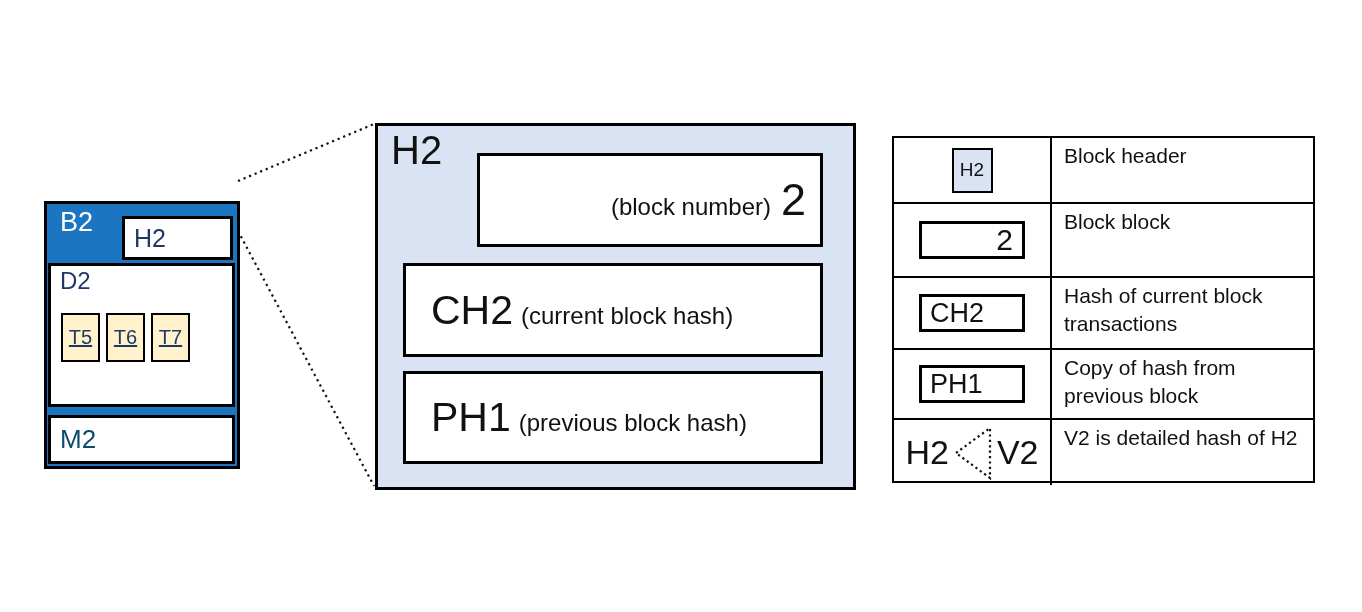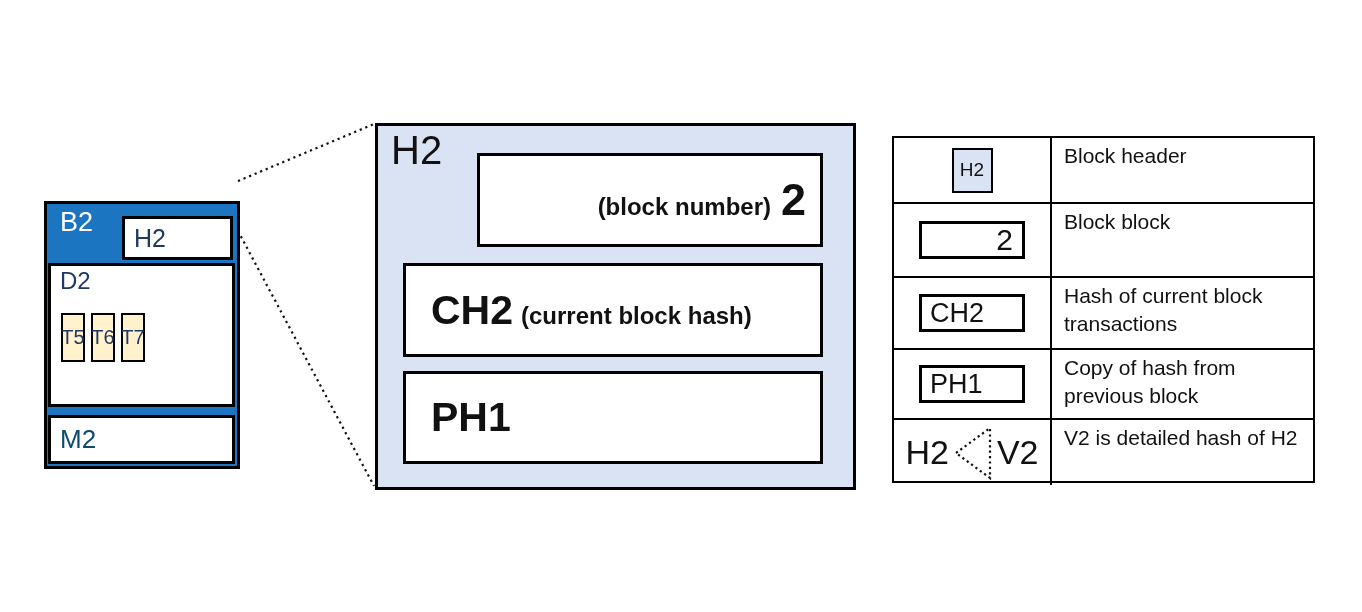--- a/index.html
+++ b/index.html
@@ -62,26 +62,27 @@
     left: 9px; top: 1px;
     font-size: 24px;
     color: #1f3864;
   }
   .t-row {
     position: absolute;
     left: 10px; top: 47px;
     display: flex; gap: 6px;
   }
   .t-box {
-    width: 24px; height: 49px;
+    width: 39px; height: 49px;
     background: #fff2cc;
     border: 2.5px solid #000;
     display: flex; align-items: center; justify-content: center;
     font-size: 20px;
     color: #1f3864;
+    text-decoration: underline;
   }
   .m2-box {
     position: absolute;
     left: 1px; top: 211px;
     width: 187px; height: 49px;
     background: #ffffff;
     border: 3px solid #000;
     display: flex; align-items: center;
     padding-left: 9px;
     font-size: 26px;
@@ -105,21 +106,20 @@
   .field {
     position: absolute;
     background: #ffffff;
     border: 3px solid #000;
     display: flex;
     align-items: center;
   }
   .field .baseline {
     display: flex;
     align-items: baseline;
-    font-weight: bold;
   }
   .field-num {
     left: 99px; top: 27px;
     width: 346px; height: 94px;
     justify-content: flex-end;
     padding-right: 14px;
   }
   .field-ch2 {
     left: 25px; top: 137px;
     width: 420px; height: 94px;
@@ -247,20 +247,21 @@
     <div class="field field-ch2">
       <span class="baseline">
         <span class="field-main">CH2</span>
         <span class="field-note">(current block hash)</span>
       </span>
     </div>
 
     <div class="field field-ph1">
       <span class="baseline">
         <span class="field-main">PH1</span>
+        <span class="field-note">(previous block hash)</span>
       </span>
     </div>
   </div>
 
   <div class="legend">
 
     <div class="lcell">
       <div class="mini-header-box">
         <span>H2</span>
       </div>

